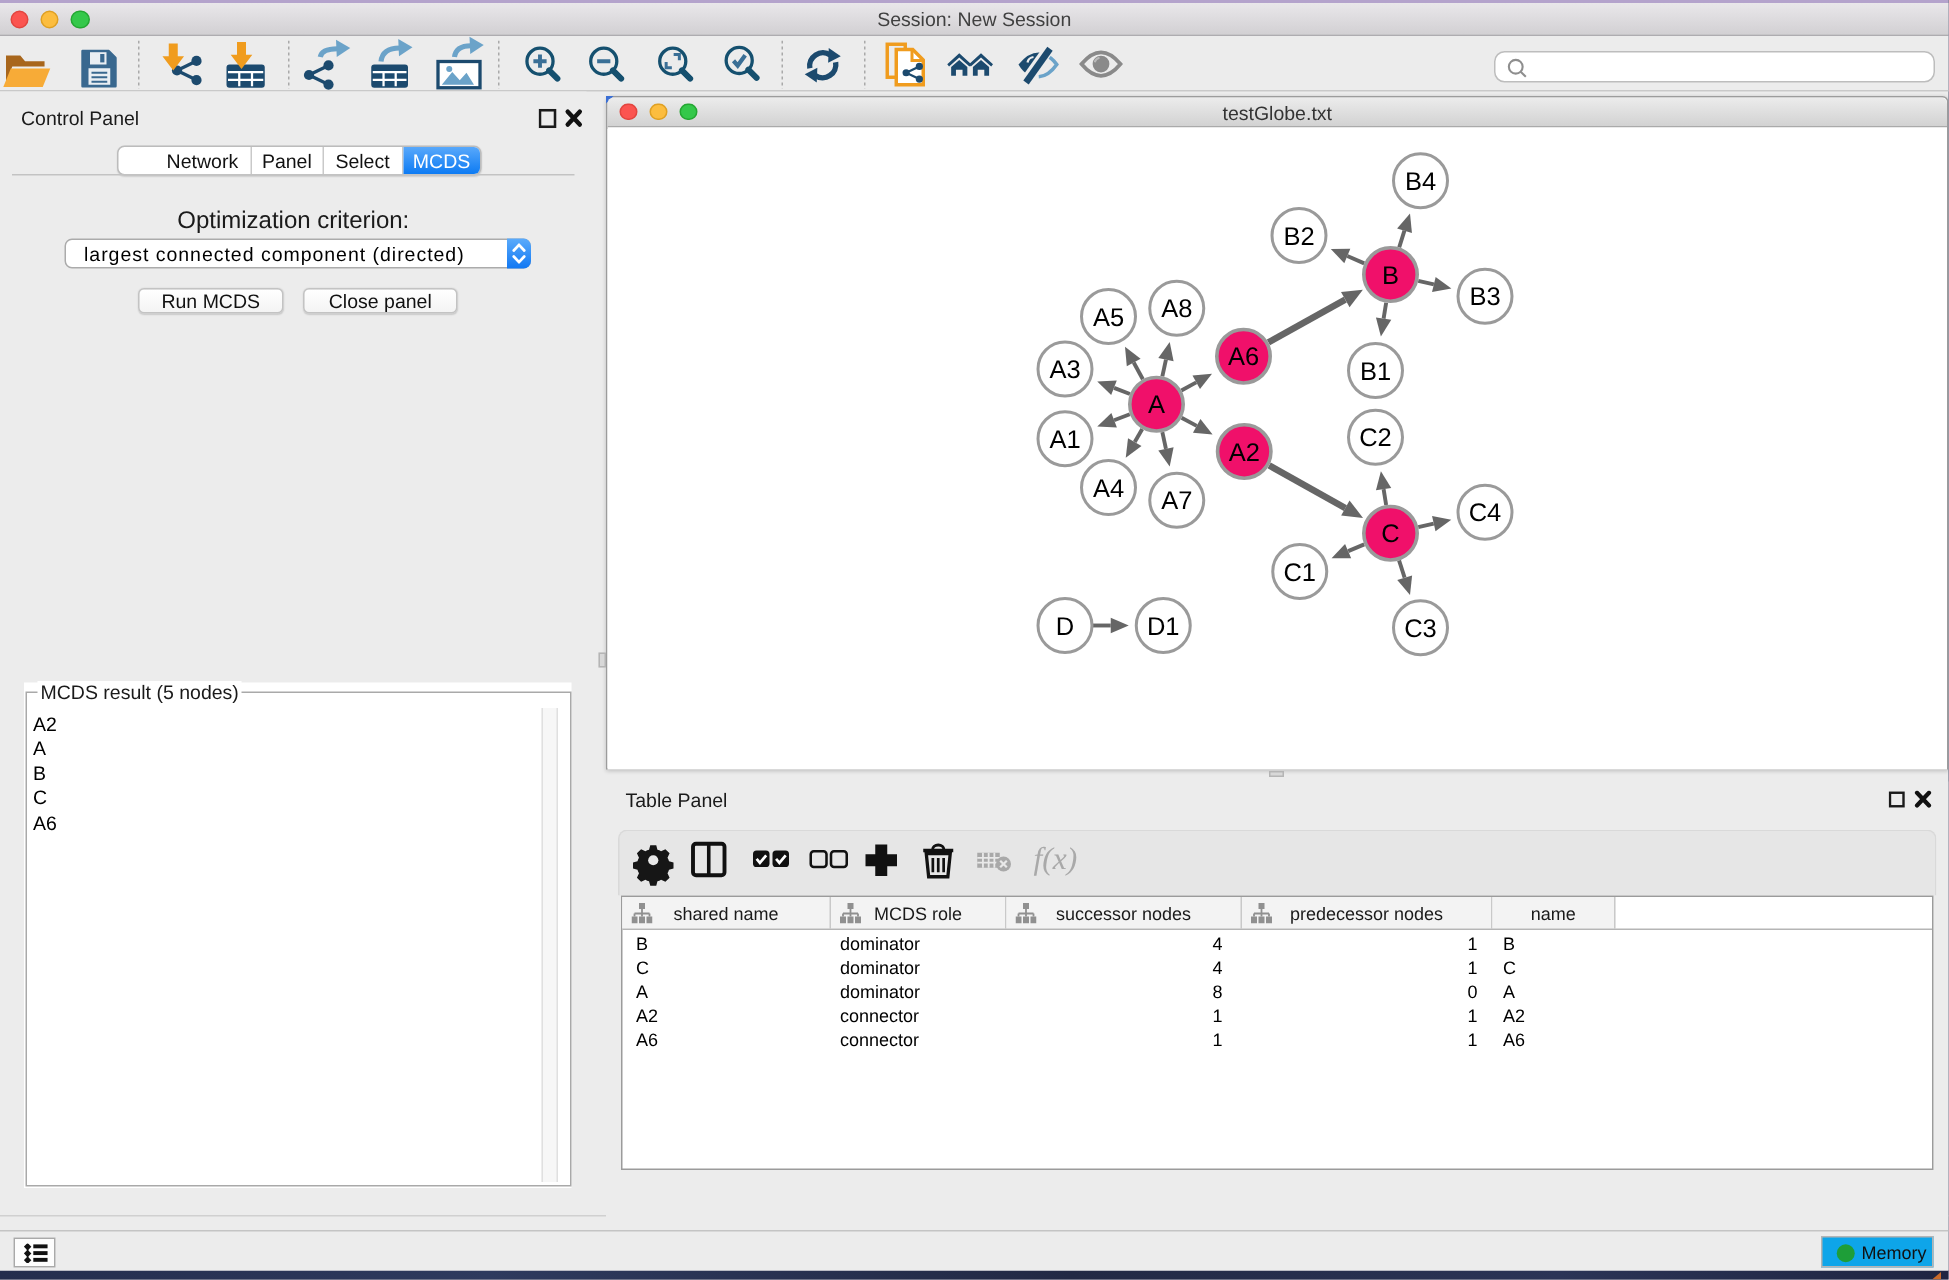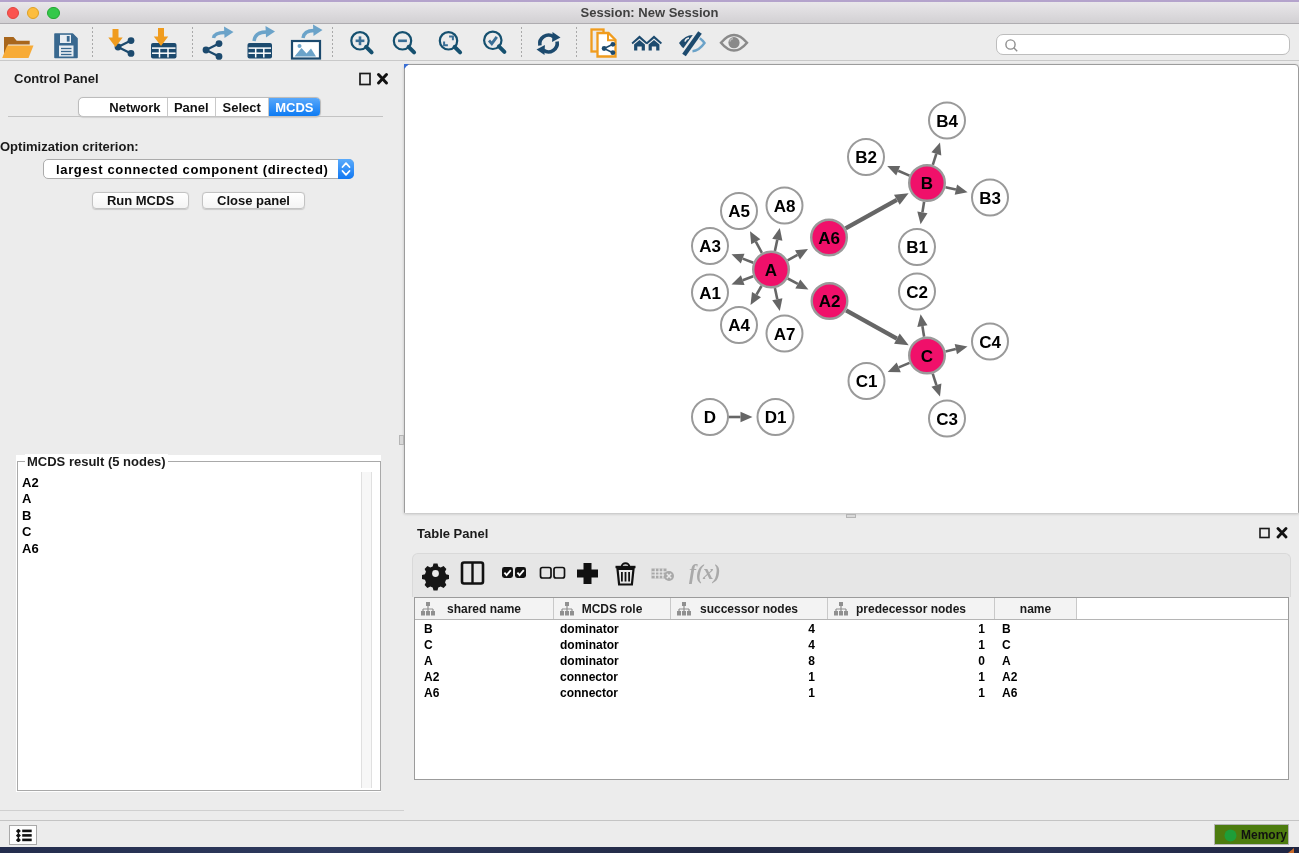--- a/index.html
+++ b/index.html
@@ -1,18 +1,18 @@
 <!DOCTYPE html>
 <html><head>
 <meta charset="utf-8">
 <style>
 * { margin:0; padding:0; box-sizing:border-box; }
 html,body { width:1299px; height:853px; overflow:hidden; }
 body { font-family:"Liberation Sans", sans-serif; background:#23264a; position:relative; }
-#win { position:absolute; left:0; top:2px; width:1299px; height:845px; background:#ececec;font-weight:bold; }
+#win { position:absolute; left:0; top:2px; width:1299px; height:845px; background:#ececec; }
 
 #topstrip { position:absolute; left:0; top:0; width:1299px; height:2px; background:#b4a3cc; }
 #botstrip { position:absolute; left:0; top:847px; width:1299px; height:6px;
   background:linear-gradient(90deg,#242d4d,#2e3a5e 25%,#222944 55%,#2b3456 80%,#1f2542); }
 
 #titlebar { position:absolute; left:0; top:0; width:1299px; height:22px;
   background:linear-gradient(#e9e7ea,#d2d0d3); border-bottom:1px solid #aeacb0; }
 #titlebar .title { position:absolute; left:0; right:0; top:3px; text-align:center;
   font-size:13px; color:#404040; }
 .tl { position:absolute; top:4.5px; width:12.5px; height:12.5px; border-radius:50%; }
@@ -69,21 +69,21 @@
   border-right:1px solid #c9c9c9; }
 .hcell .lbl { position:absolute; left:0; right:0; top:4px; text-align:center;
   font-size:12px; color:#1a1a1a; }
 #theadline { position:absolute; left:0; top:21px; width:873px; height:1px; background:#b5b5b5; }
 .trow { position:absolute; left:0; width:873px; height:16px; font-size:12px; color:#000; }
 .trow span { position:absolute; top:2px; }
 
 
 #statusbar { position:absolute; left:0; top:818px; width:1299px; height:27px;
   background:#ececec; border-top:1px solid #c4c4c4; }
-#memorybtn { position:absolute; left:1214px; top:3px; width:75px; height:21px; background:#4d7c0f;
+#memorybtn { position:absolute; left:1214px; top:3px; width:75px; height:21px; background:#0ea5e9;
   border:1px solid #b4b4b4; font-size:12px; color:#111; }
 #listbtn { position:absolute; left:9px; top:4px; width:28px; height:20px;
   background:#fdfdfd; border:1px solid #a9a9a9; }
 </style>
 </head>
 <body>
 <div id="botstrip"></div>
 <div style="position:absolute;left:1288px;top:848px;width:0;height:0;border-left:6px solid transparent;border-bottom:5px solid #c96a2a;z-index:5"></div>
 <div id="win">
   <div id="titlebar">
@@ -200,21 +200,21 @@
         <rect x="1" y="1.5" width="10" height="11" fill="none" stroke="#1a1a1a" stroke-width="1.7"></rect>
         <path d="M19.5,2.5 l8,8.5 M27.5,2.5 l-8,8.5" stroke="#111" stroke-width="3" stroke-linecap="round"></path>
       </svg>
     <div class="segtabs" style="left:78px; top:36px; width:243px;">
       <div class="seg" style="width:72px;">Network</div>
       <div class="seg" style="width:53px;">Panel</div>
       <div class="seg" style="width:59px;">Select</div>
       <div class="seg sel" style="width:57px;">MCDS</div>
     </div>
     <div id="tabline"></div>
-    <div style="position:absolute; left:0; right:0; top:78px; font-size:13px; color:#1a1a1a;">Optimization criterion:</div>
+    <div style="position:absolute; left:0; right:0; top:78px; text-align:center; font-size:16px; color:#1a1a1a;">Optimization criterion:</div>
     <div id="combo" style="position:absolute; left:43px; top:98px; width:311px; height:20px; background:#fff; border:1px solid #ababab; border-radius:5px;">
       <div style="position:absolute; left:12px; top:2px; font-size:13px; color:#000; letter-spacing:0.65px;">largest connected component (directed)</div>
       <div style="position:absolute; right:-1px; top:-1px; width:16px; height:20px; background:linear-gradient(#5babfb,#1178f3); border-radius:0 5px 5px 0;">
         <svg width="16" height="20" viewBox="0 0 16 20">
             <path d="M4.5 8 L8 4.2 L11.5 8 M4.5 12 L8 15.8 L11.5 12" fill="none" stroke="#fff" stroke-width="1.8" stroke-linecap="round" stroke-linejoin="round"></path>
           </svg>
       </div>
     </div>
     <div class="macbtn" style="left:92px; top:131px; width:97px;">Run MCDS</div>
     <div class="macbtn" style="left:202px; top:131px; width:103px;">Close panel</div>
@@ -228,20 +228,26 @@
       <div id="listscroll"></div>
     </div>
     <div id="groupbox">
       <div id="grouplabel">MCDS result (5 nodes)</div>
     </div>
   </div>
   <div id="netwin">
       <svg width="6" height="6" style="position:absolute;left:-1px;top:-1px">
         <path d="M0,0 h5 l-2,2 h-0.6 v0.6 l-2.4,2.4 Z" fill="#3b6fd4"></path>
       </svg>
+    <div id="nettitle">
+      <span class="tl" style="left:8px;top:3.5px;width:11.5px;height:11.5px;background:#fb5450;border:0.5px solid #e2453f;"></span>
+      <span class="tl" style="left:28px;top:3.5px;width:11.5px;height:11.5px;background:#fcbd3f;border:0.5px solid #dfa023;"></span>
+      <span class="tl" style="left:48px;top:3.5px;width:11.5px;height:11.5px;background:#34c84a;border:0.5px solid #24a732;"></span>
+      <div class="title">testGlobe.txt</div>
+    </div>
     <svg width="16" height="16" style="position:absolute;right:1px;bottom:1px">
         <path d="M15,3 L3,15 M15,8 L8,15 M15,13 L13,15" stroke="#aaa" stroke-width="1.2"></path>
       </svg>
       <div id="netbody">
         <svg id="graphsvg" width="893" height="427" style="position:absolute;left:0;top:0">
           <g transform="translate(-405,-86)">
             <line x1="753.2" y1="276.2" x2="742.7" y2="280.2" stroke="#666666" stroke-width="2.6"></line>
             <polygon points="731.5,284.4 740.9,275.3 744.6,285.0" fill="#666666"></polygon>
             <line x1="753.3" y1="262.7" x2="742.7" y2="258.6" stroke="#666666" stroke-width="2.6"></line>
             <polygon points="731.5,254.3 744.5,253.7 740.8,263.4" fill="#666666"></polygon>

